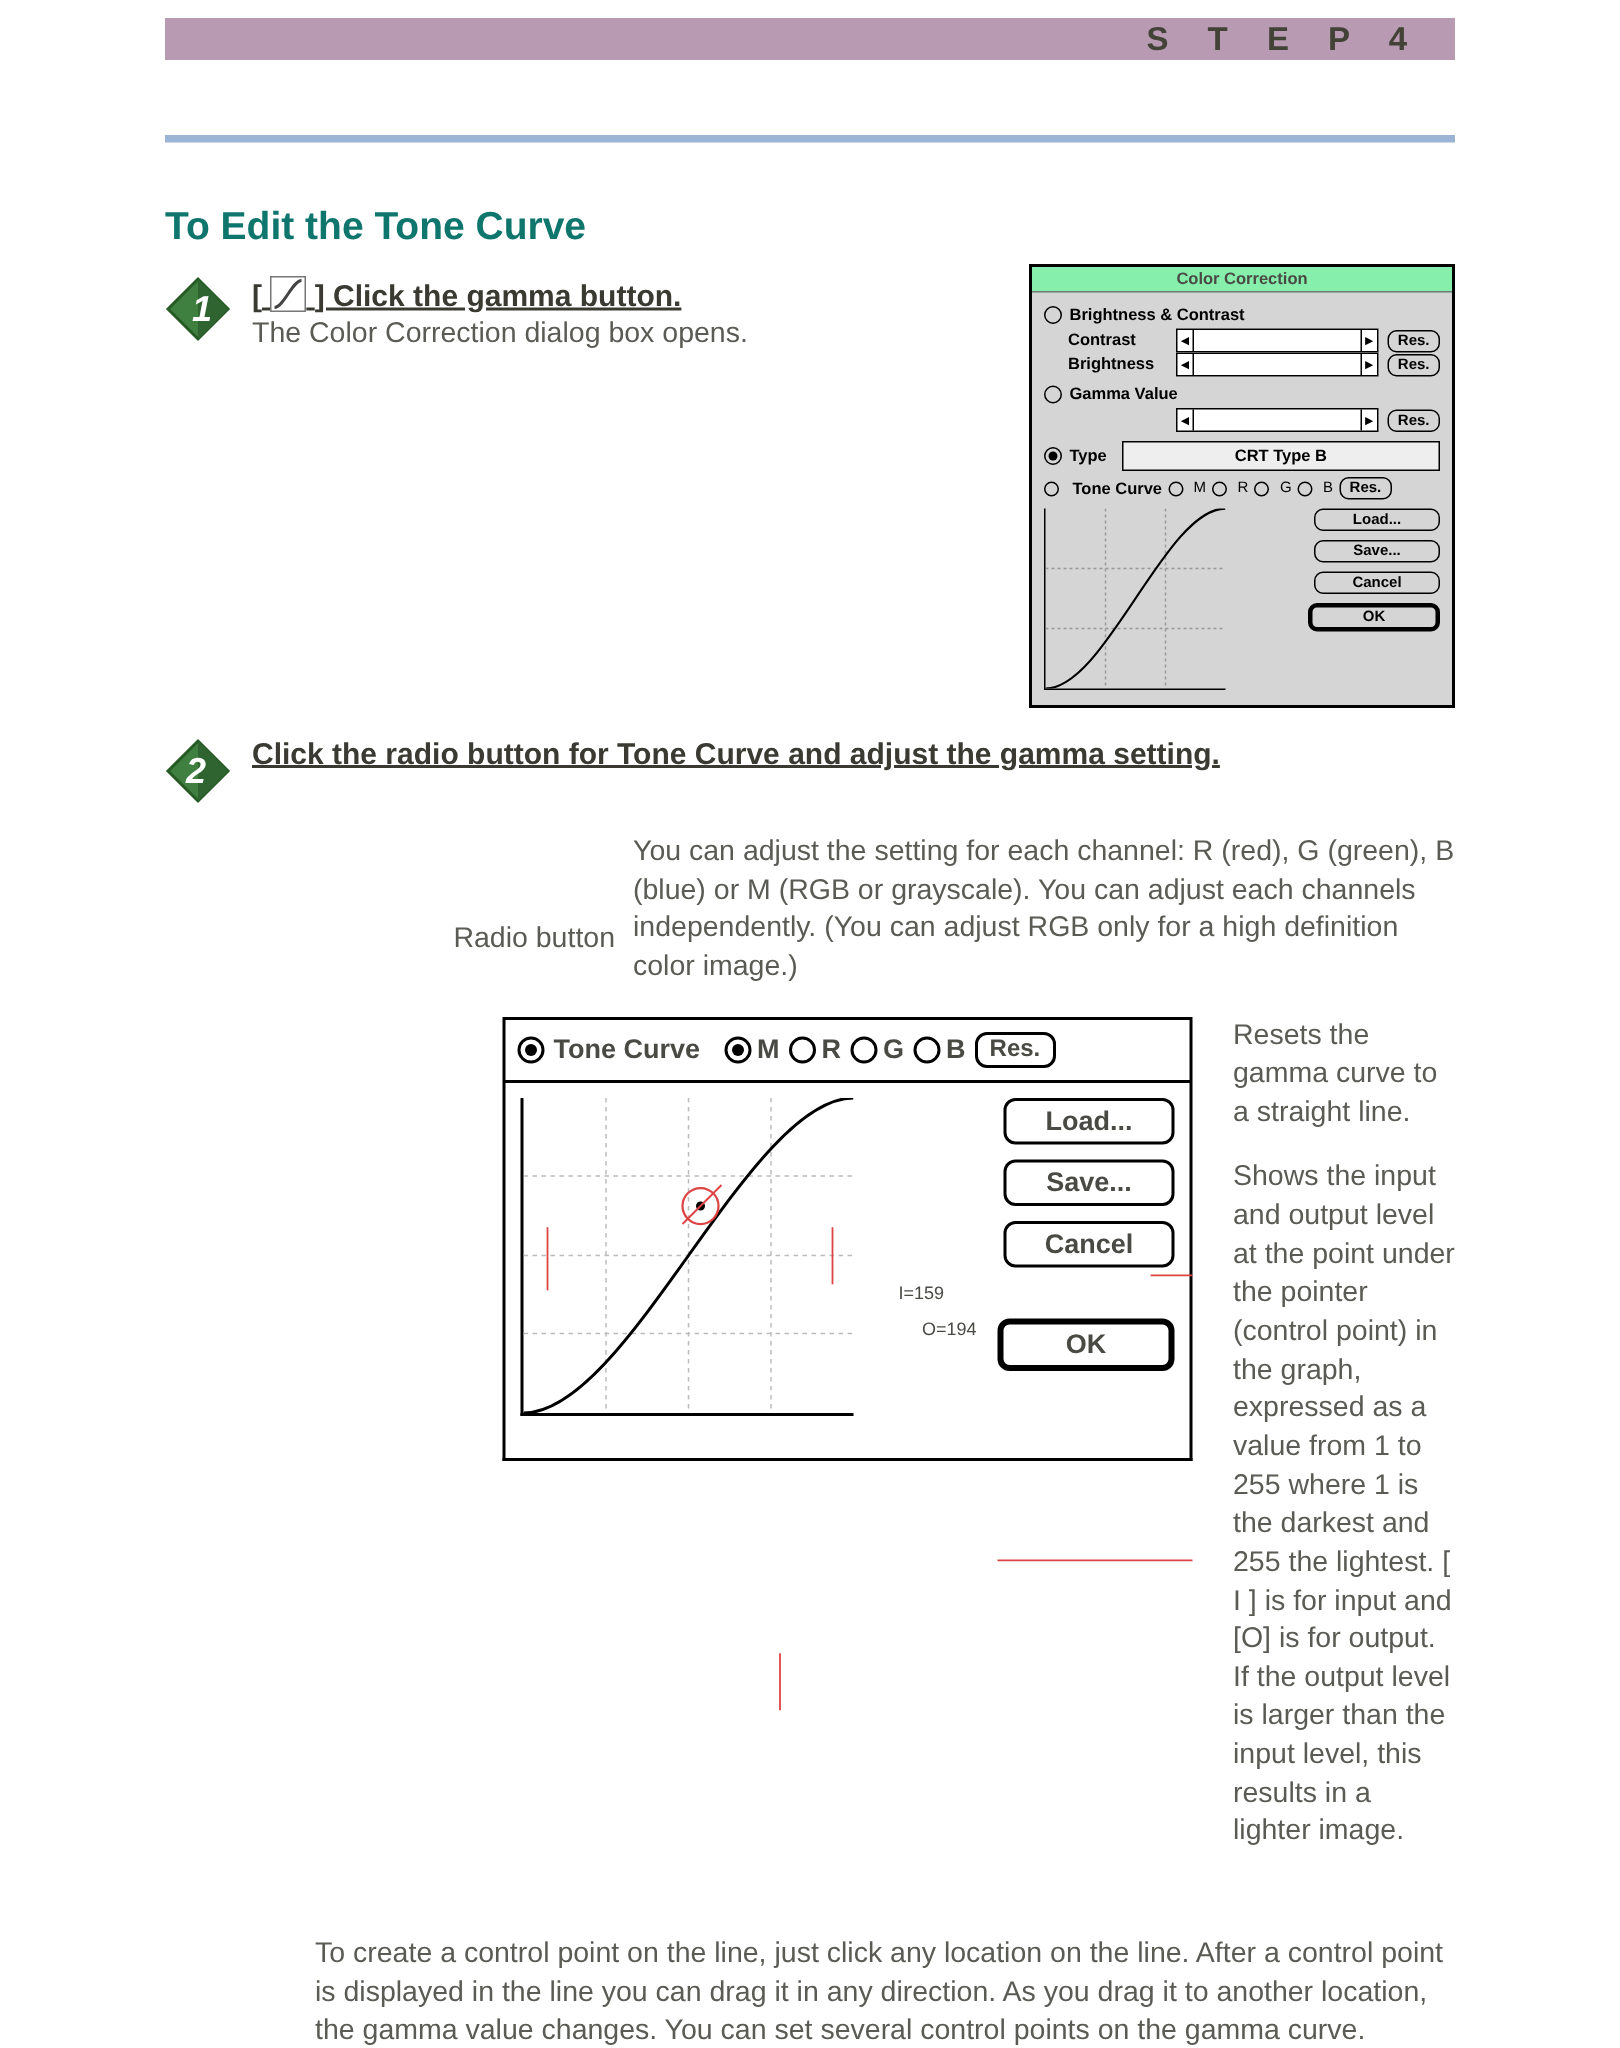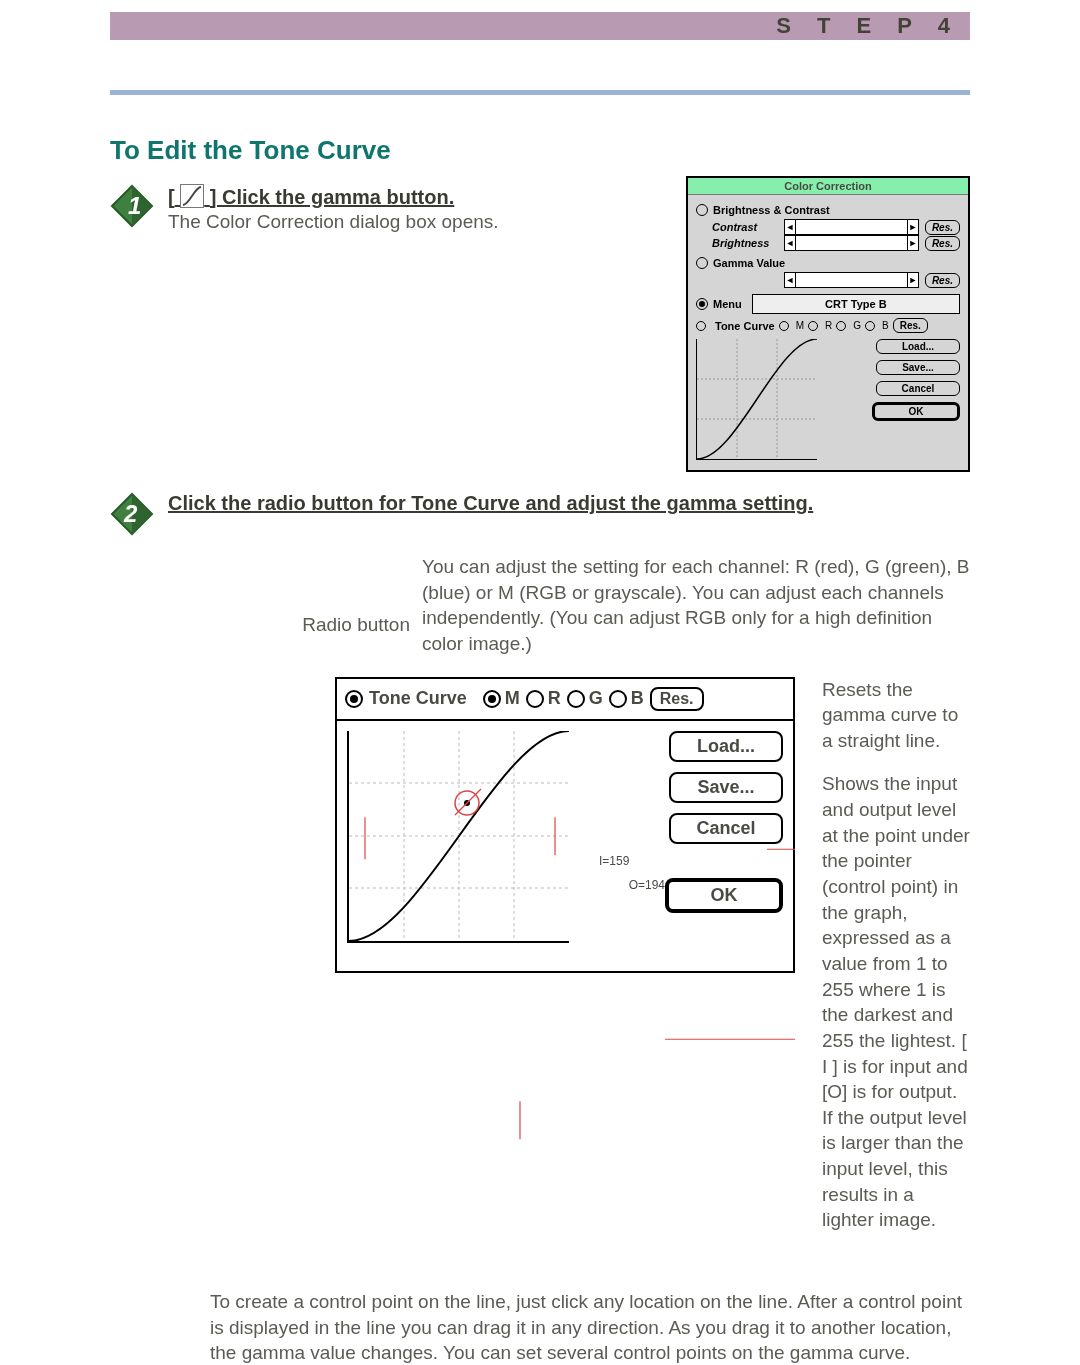--- a/index.html
+++ b/index.html
@@ -14,21 +14,21 @@
     width: 1080px;
     padding: 0;
   }
   .top-band {
     margin: 12px 110px 0 110px;
     height: 28px;
     background: #b99ab3;
     display: flex;
     align-items: center;
     justify-content: flex-end;
-    padding-right: 10px;
+    padding-right: 22px;
   }
   .top-band .step-text {
     color: #424237;
     font-weight: 800;
     letter-spacing: 10px;
     font-size: 22px;
     font-family: Verdana, Arial, sans-serif;
   }
   .thin-rule {
     margin: 50px 110px 0 110px;
@@ -92,21 +92,21 @@
     text-align: center;
     font-weight: 700;
     font-size: 11px;
     padding: 2px 0;
   }
   .dlg-body { padding: 6px 8px 10px 8px; font-size: 11px; color:#000;}
   .dlg-row { display:flex; align-items:center; margin:3px 0; }
   .dlg-radio { width:10px;height:10px;border:1.5px solid #000;border-radius:50%;margin-right:5px;display:inline-block;}
   .dlg-radio.sel::after{content:"";display:block;width:6px;height:6px;background:#000;border-radius:50%;margin:2px;}
   .dlg-label{font-weight:700;}
-  .dlg-sub{margin-left:16px;display:flex;align-items:center;gap:6px;font-style:italic;}
+  .dlg-sub{margin-left:16px;display:flex;align-items:center;gap:6px;}
   .dlg-slider{flex:1;height:14px;border:1px solid #000;background:#fff;position:relative;}
   .dlg-slider .arrow{position:absolute;top:0;width:10px;height:100%;display:flex;align-items:center;justify-content:center;font-size:9px;}
   .dlg-slider .arrow.l{left:0;border-right:1px solid #000;}
   .dlg-slider .arrow.r{right:0;border-left:1px solid #000;}
   .dlg-btn{border:1.5px solid #000;background:#d5d5d5;border-radius:6px;padding:1px 6px;font-size:10px;font-weight:700;}
   .dlg-menu-box{flex:1;height:18px;border:1px solid #000;background:#eee;display:flex;align-items:center;justify-content:center;font-weight:700;font-size:11px;margin-left:10px;}
   .dlg-tc-row{display:flex;align-items:center;gap:4px;margin-top:4px;}
   .dlg-tc-row .chan{display:flex;align-items:center;gap:2px;font-size:10px;}
   .dlg-tc-row .dlg-radio{width:8px;height:8px;}
   .dlg-lowerpane{display:flex;gap:8px;margin-top:6px;}
@@ -210,21 +210,21 @@
           <div class="dlg-sub">
             <span style="width:66px"></span>
             <span class="dlg-slider">
                 <span class="arrow l">◄</span>
                 <span class="arrow r">►</span>
               </span>
             <span class="dlg-btn">Res.</span>
           </div>
           <div class="dlg-row" style="margin-top:6px">
             <span class="dlg-radio sel"></span>
-            <span class="dlg-label">Menu</span>
+            <span class="dlg-label">Type</span>
             <span class="dlg-menu-box">CRT Type B</span>
           </div>
           <div class="dlg-tc-row">
             <span class="dlg-radio"></span>
             <span class="dlg-label">Tone Curve</span>
             <span class="chan">
                 <span class="dlg-radio"></span>
                 <span>M</span>
               </span>
             <span class="chan">
@@ -325,21 +325,21 @@
               <circle cx="118" cy="72" r="12" fill="none" stroke="#d44" stroke-width="1.5"></circle>
               <circle cx="118" cy="72" r="3" fill="#000"></circle>
               <line x1="106" y1="84" x2="132" y2="58" stroke="#d44" stroke-width="1.3"></line>
             </svg>
           </div>
           <div class="fig-tc-right">
             <span class="fig-btn">Load...</span>
             <span class="fig-btn">Save...</span>
             <span class="fig-btn">Cancel</span>
             <span class="io-val">I=159</span>
-            <div style="display:flex;">
+            <div style="display:flex;gap:14px;">
               <span class="io-val" style="margin:0">O=194</span>
               <span class="fig-btn ok">OK</span>
             </div>
           </div>
         </div>
 
         <svg style="position:absolute; left:0; top:0; width:100%; height:100%; pointer-events:none;" viewBox="0 0 460 270">
           <line x1="30" y1="-12" x2="30" y2="30" class="callout-line"></line>
           <line x1="220" y1="-12" x2="220" y2="26" class="callout-line"></line>
           <line x1="432" y1="20" x2="500" y2="20" class="callout-line"></line>

